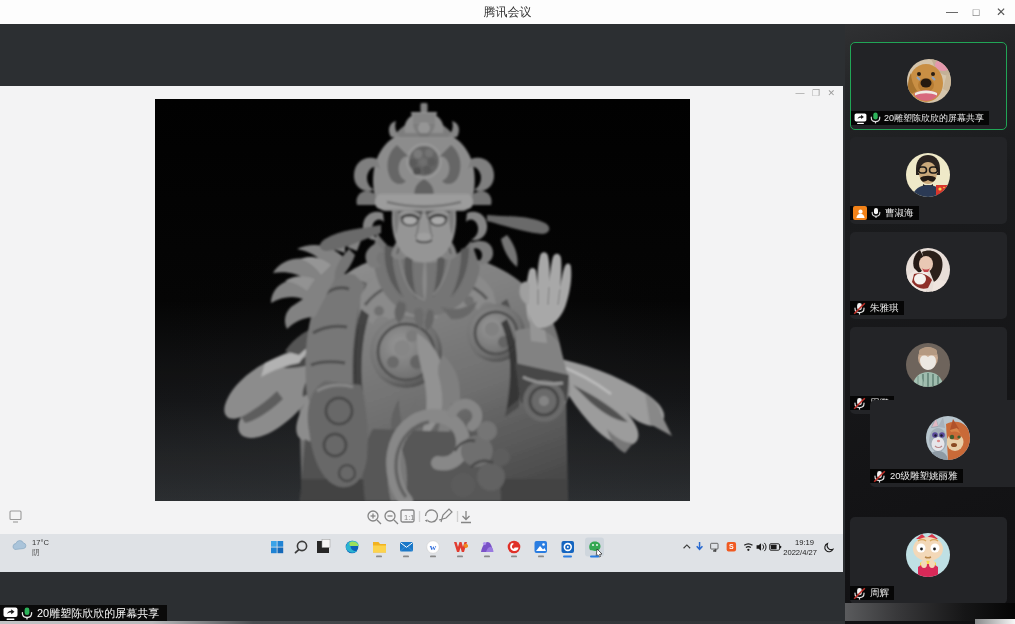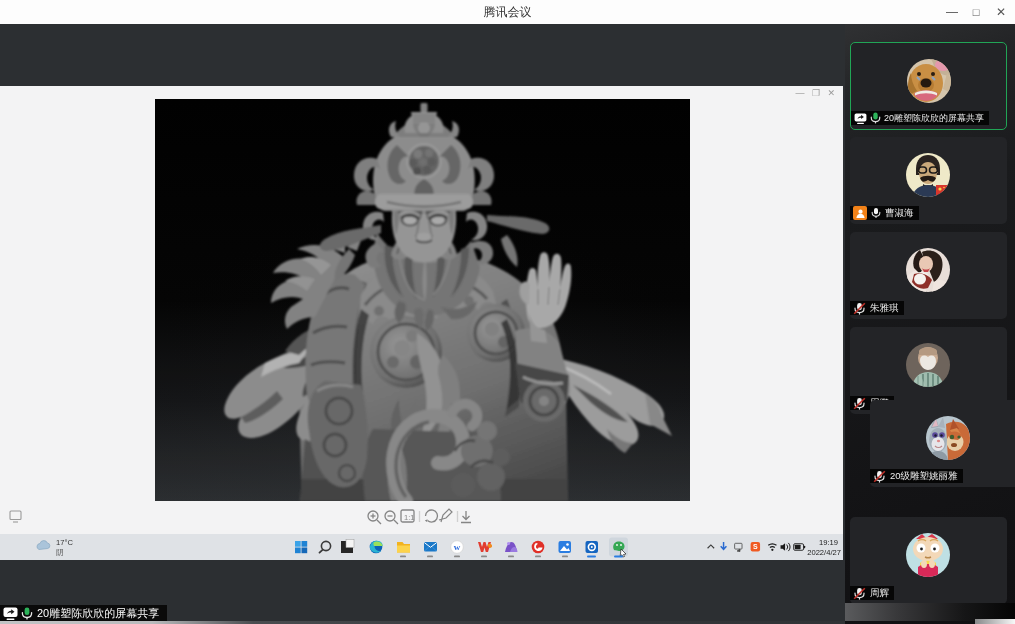--- a/index.html
+++ b/index.html
@@ -12,21 +12,21 @@
   
   #stage { left:0; top:24px; width:845px; height:600px; background:#2c2f32; }
   
   #desktop { left:0; top:62px; width:843px; height:474px; background:#f3f3f4; }
   #vctl { right:8px; top:2px; color:#9a9a9a; font-size:9px; letter-spacing:0; }
   
   #pic { left:155px; top:13px; width:535px; height:402px; background:#000; }
   
   #vtools { left:0px; top:417px; width:843px; height:26px; color:#4d7c0f; }
   
-  #taskbar { left:0; top:448px; width:843px; height:26px; background:#dfe2e6;padding-left:24px; }
+  #taskbar { left:0; top:448px; width:843px; height:38px; background:#dfe2e6; }
   
   #sidebar { left:845px; top:24px; width:170px; height:600px;
       background:linear-gradient(160deg,#303133 0%, #232426 12%, #1a1b1d 30%, #141416 70%, #101012 100%); }
   .thumb { left:5px; width:157px; height:87px; background:#232427; border-radius:5px; }
   .thumb.active { border:1.5px solid #21a556; background:#222326; }
   .avatar { left:56px; top:16px; width:44px; height:44px; border-radius:50%; overflow:hidden; }
   .nlabel { position:absolute; left:0px; bottom:4px; height:14px; background:rgba(3,3,3,0.9); color:#eee;
             font-size:9.5px; line-height:14px; padding:0 5px 0 3px; white-space:nowrap; display:flex; align-items:center; }
   
   #sharelabel { left:0; top:581px; height:16px; background:#0a0a0a; color:#fff; font-size:11px;

